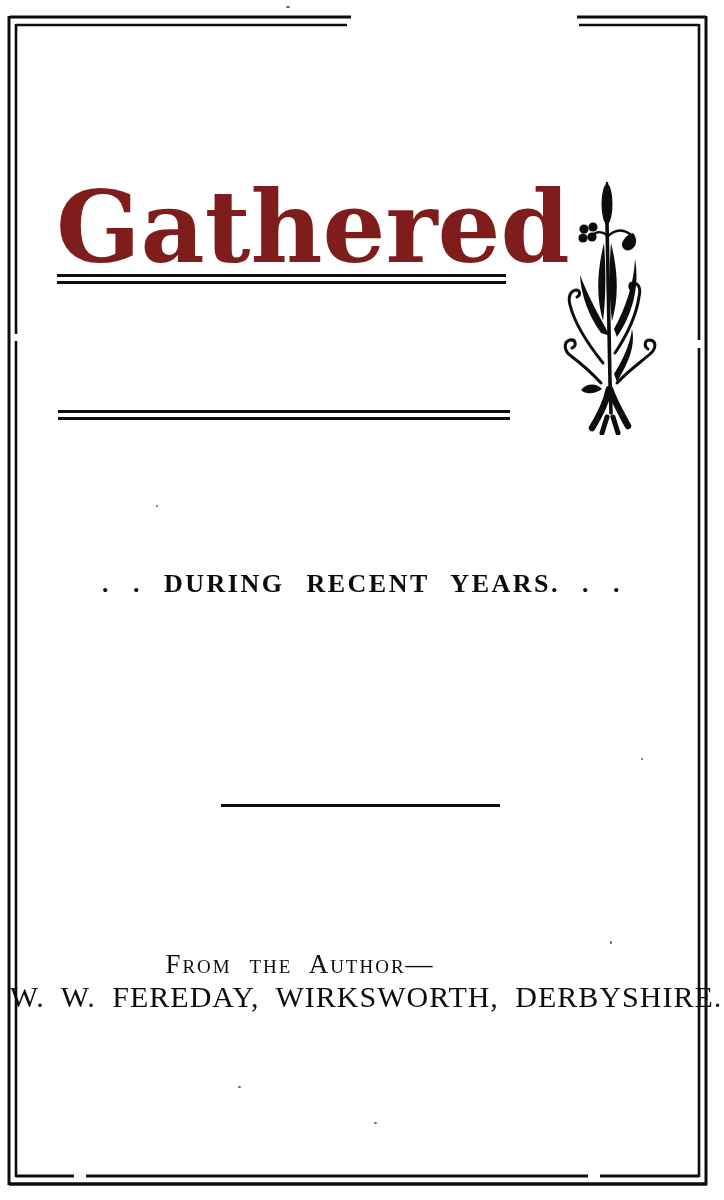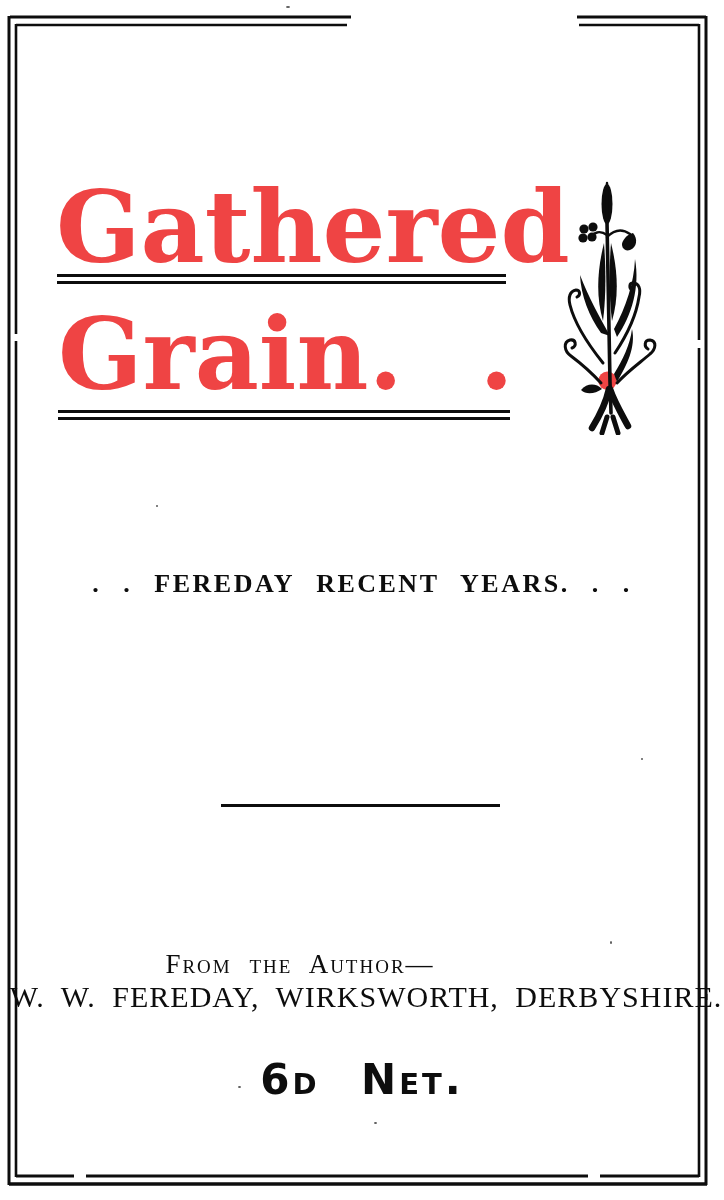--- a/index.html
+++ b/index.html
@@ -16,21 +16,21 @@
   svg.frame { left: 0; top: 0; }
   svg.ornament { left: 551px; top: 177px; }
 
   .title {
     position: absolute;
     margin: 0;
     font-family: "DejaVu Serif", serif;
     font-weight: 700;
     line-height: 1;
     white-space: nowrap;
-    color: #ef4444;
+    color: #7f1d1d;
   }
   .title1 { left: 56px; top: 178px; font-size: 99px; letter-spacing: 0; }
   .title2 { left: 58px; top: 305px; font-size: 99px; word-spacing: 42px; }
 
   .double-rule {
     position: absolute;
     height: 4px;
     border-top: 3px solid #0d0d0d;
     border-bottom: 3px solid #0d0d0d;
     box-sizing: content-box;
@@ -119,21 +119,20 @@
       <path d="M706 16 V1185" stroke-width="3"></path>
       <path d="M699 24 V340 M699 348 V1177" stroke-width="2.6"></path>
 
       <path d="M16 1176 H74 M86 1176 H588 M600 1176 H699" stroke-width="2.8"></path>
       <path d="M9 1184 H707" stroke-width="3.6"></path>
     </g>
   </svg>
 
   <h1 class="title title1">Gathered</h1>
   <div class="double-rule rule1"></div>
-  <h1 class="title title2">Grain. . .</h1>
   <div class="double-rule rule2"></div>
 
   <svg class="ornament" width="124" height="258" viewBox="0 0 124 258">
     <g fill="#0d0d0d" stroke="none">
 
       <ellipse cx="56" cy="27" rx="5.5" ry="20"></ellipse>
 
       <circle cx="33" cy="52" r="4.6"></circle>
       <circle cx="42" cy="50" r="4.6"></circle>
       <circle cx="32" cy="61" r="4.6"></circle>
@@ -167,29 +166,28 @@
       <path d="M66 206 C78 193 90 185 99 177 C105 172 106 164 99 163 C93 163 93 170 97 172" stroke-width="3"></path>
 
       <path d="M41 251 C49 238 55 226 58 212" stroke-width="6.5"></path>
       <path d="M77 249 C70 236 63 224 59 212" stroke-width="6.5"></path>
       <path d="M51 256 L56 240" stroke-width="5"></path>
       <path d="M67 256 L62 240" stroke-width="5"></path>
     </g>
   </svg>
 
   <div class="subtitle">
-    <div>. . FEREDAY RECENT YEARS. . .</div>
+    <div>. . DURING RECENT YEARS. . .</div>
   </div>
 
   <div class="mid-rule"></div>
 
   <div class="from-author">From the Author—</div>
   <div class="author-name">W. W. FEREDAY, WIRKSWORTH, DERBYSHIRE.</div>
 
-  <div class="price">6d Net.</div>
 
   <div class="speck" style="left:286px; top:6px; width:4px; height:2px;"></div>
   <div class="speck" style="left:156px; top:505px; width:2px; height:2px;"></div>
   <div class="speck" style="left:641px; top:758px; width:2px; height:2px;"></div>
   <div class="speck" style="left:610px; top:941px; width:2px; height:3px;"></div>
   <div class="speck" style="left:238px; top:1086px; width:3px; height:2px;"></div>
   <div class="speck" style="left:374px; top:1122px; width:3px; height:2px;"></div>
 
 </div>
 

